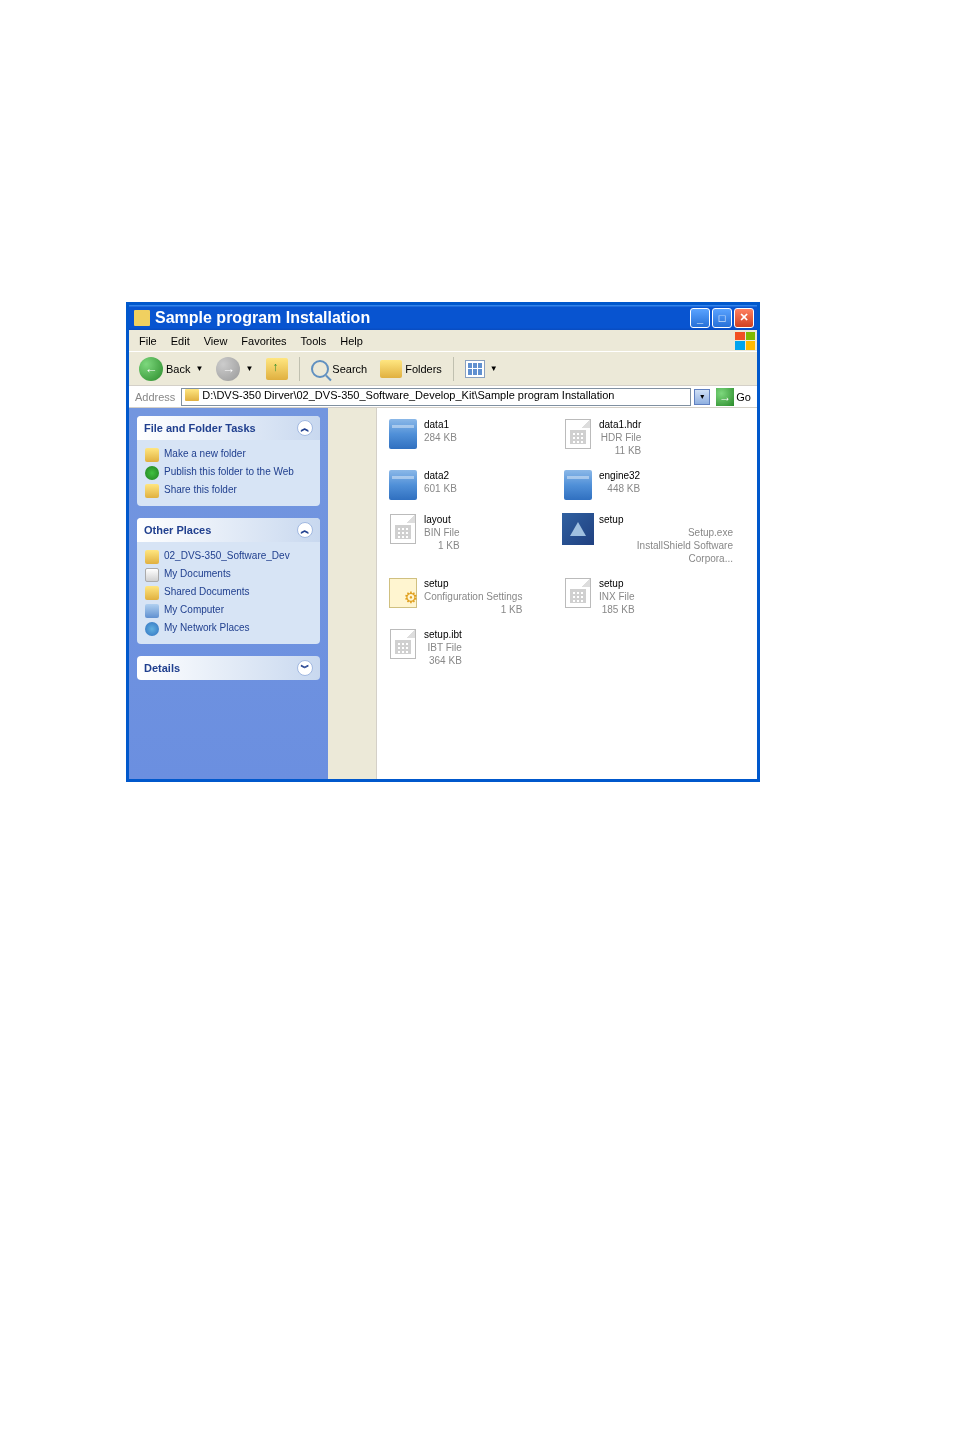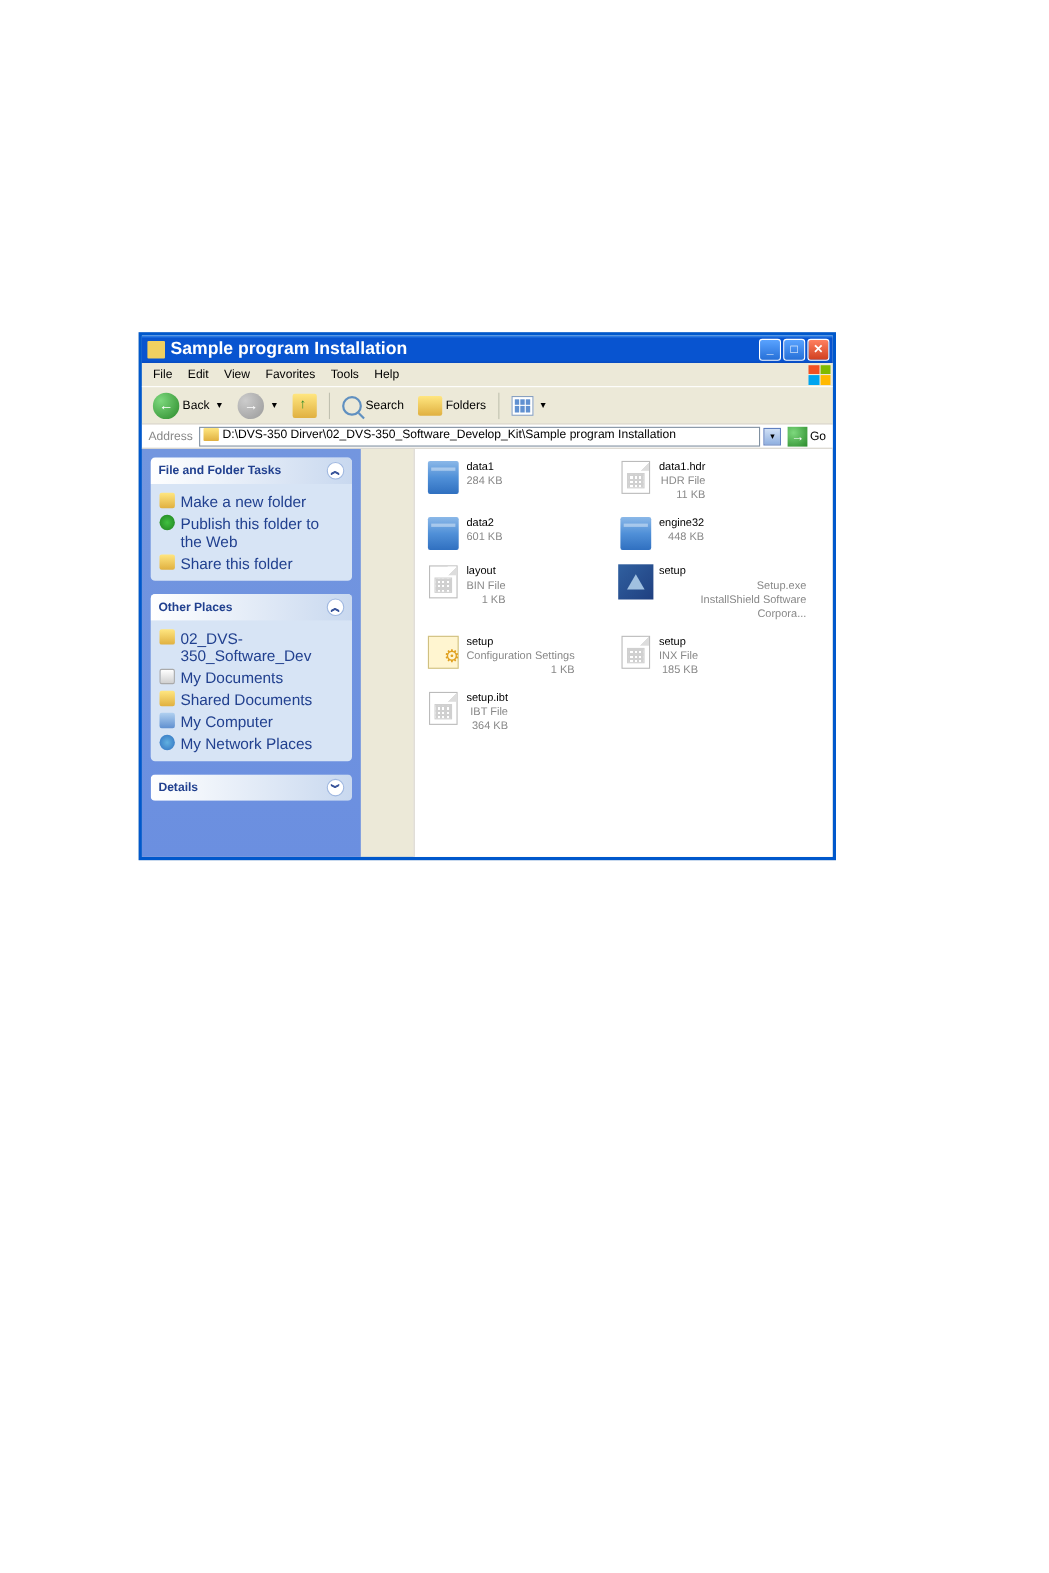--- a/index.html
+++ b/index.html
@@ -205,21 +205,21 @@
       border: 1px solid #a0b8e0;
       display: flex; align-items: center; justify-content: center;
       font-size: 9px;
       color: #21408f;
     }
     .side-body { padding: 6px 8px; }
     .task-item {
       display: flex;
       align-items: flex-start;
       gap: 5px;
-      font-size: 14px;
+      font-size: 10px;
       color: #21408f;
       padding: 2px 0;
       cursor: default;
     }
     .task-ico {
       width: 14px; height: 14px;
       flex-shrink: 0;
       border-radius: 2px;
     }
     .ico-newfolder { background: linear-gradient(to bottom, #ffe680, #e0b040); }

